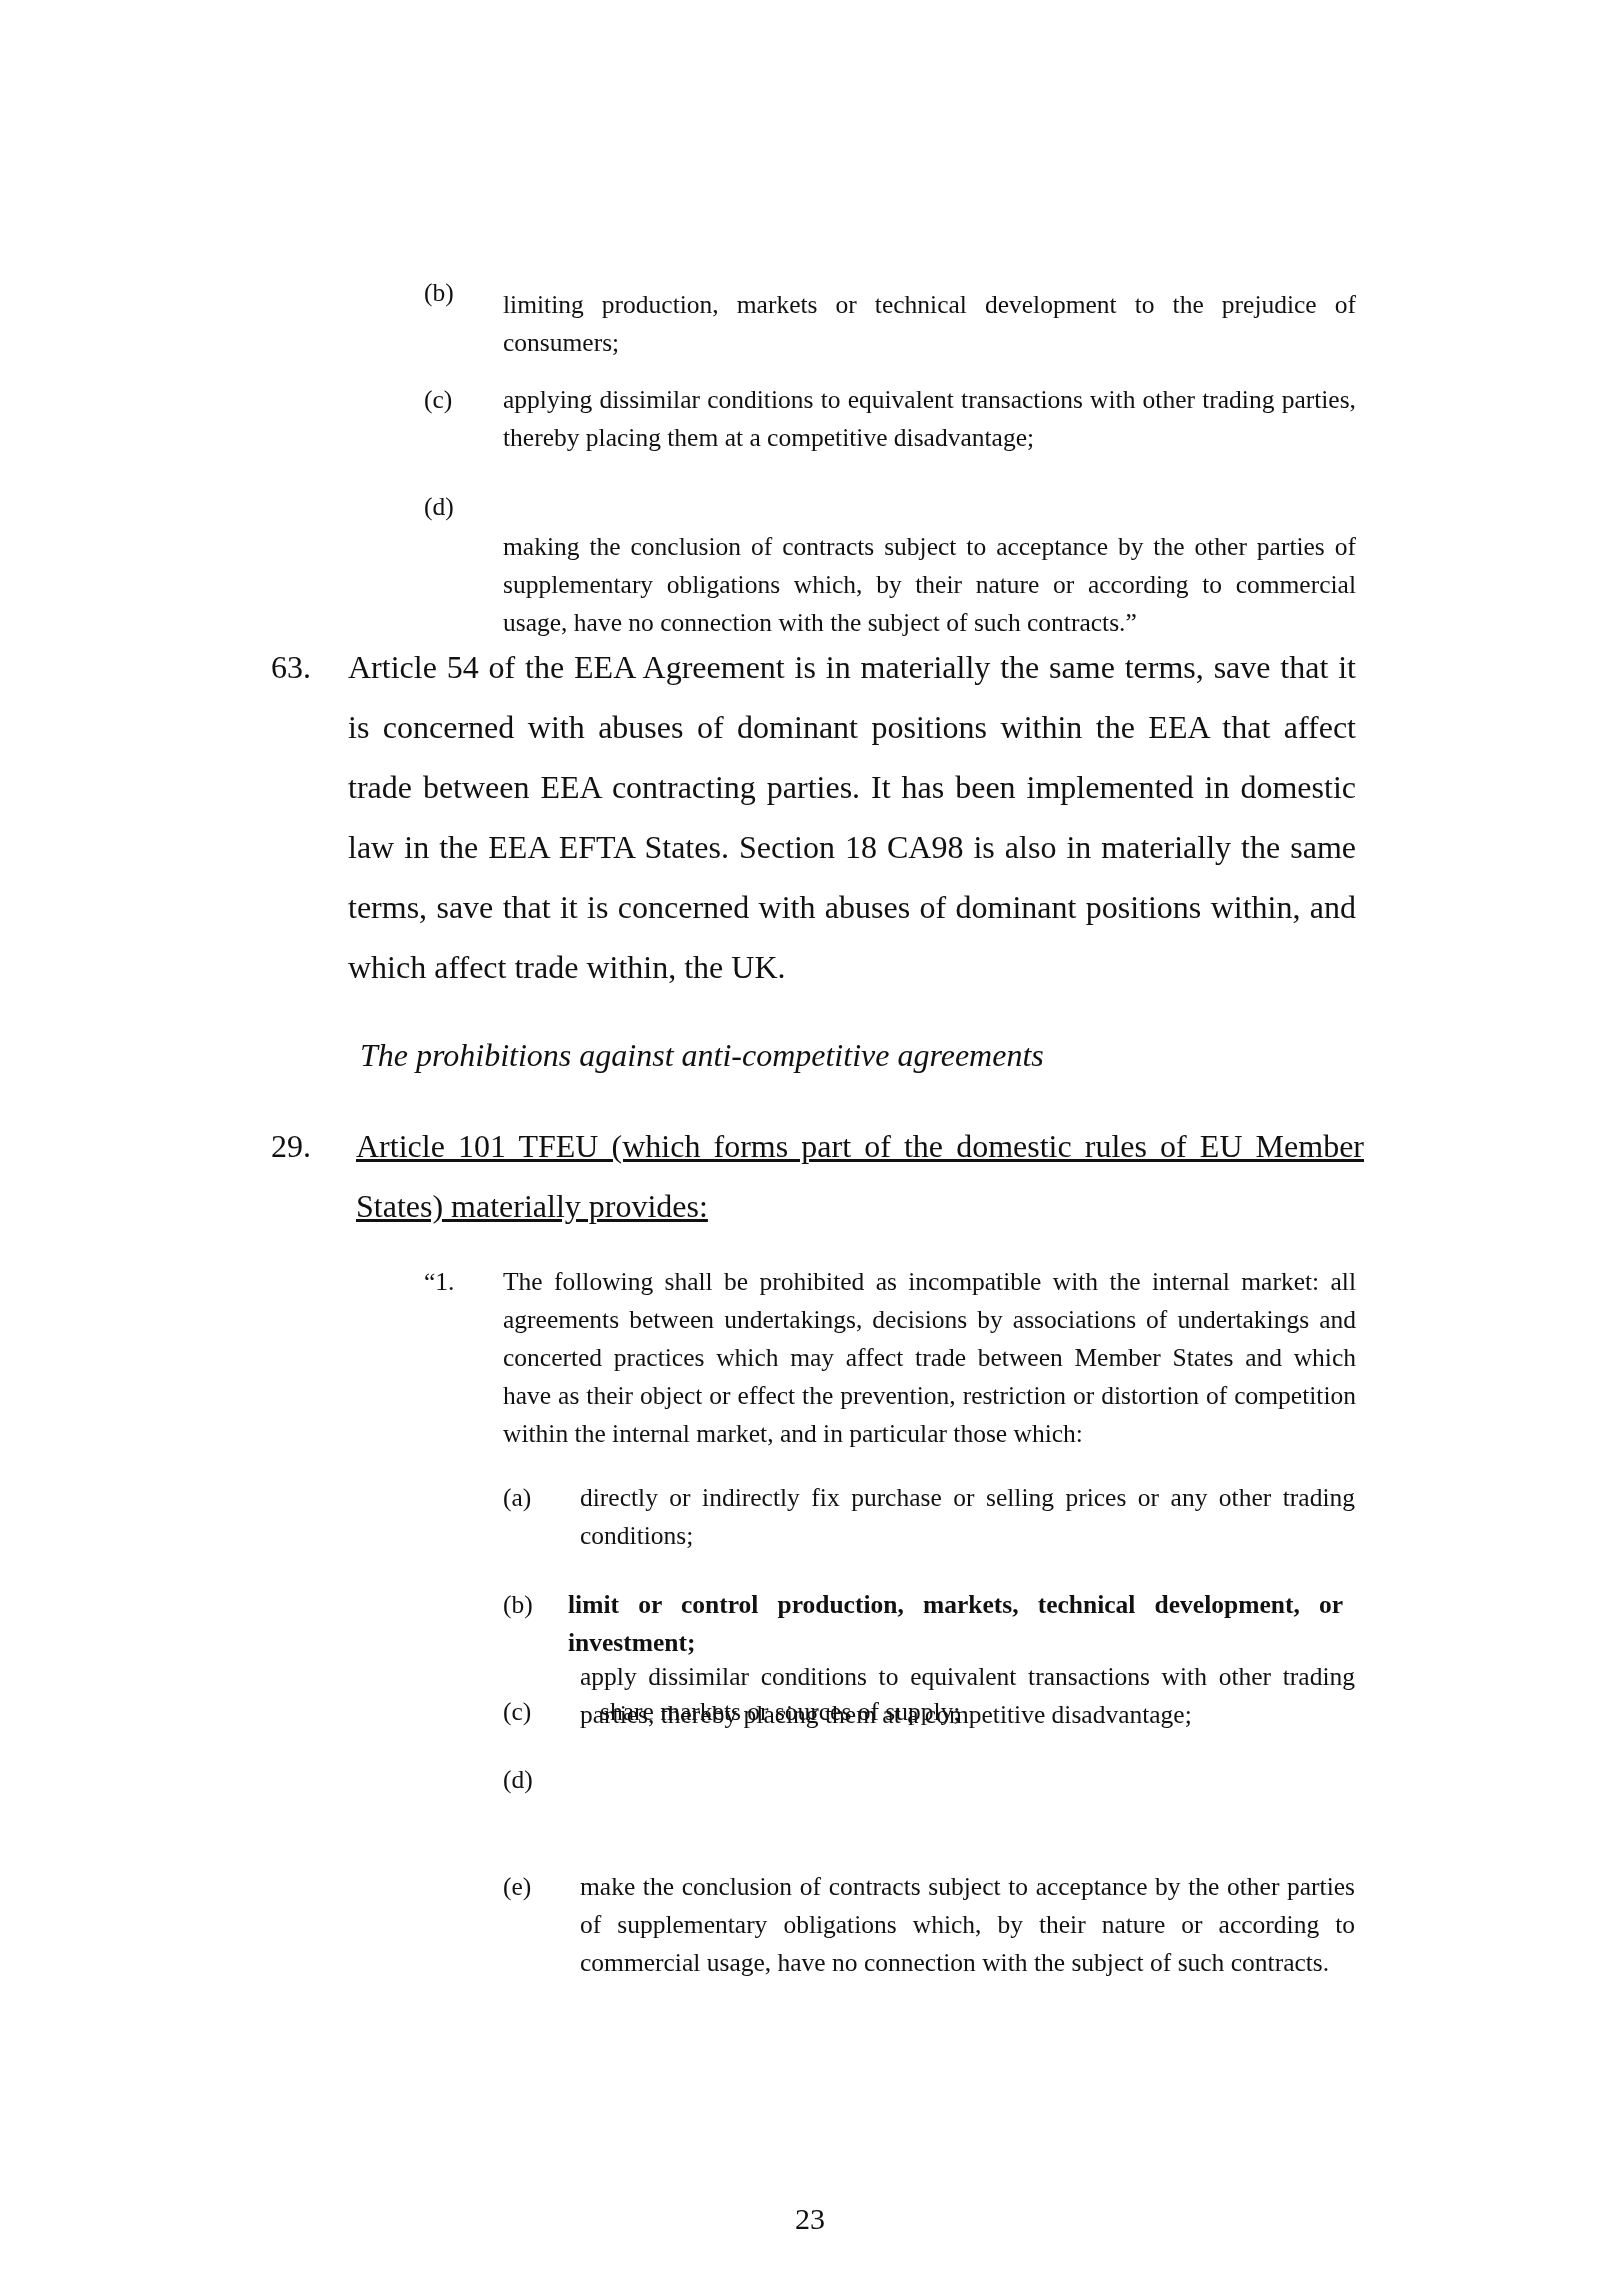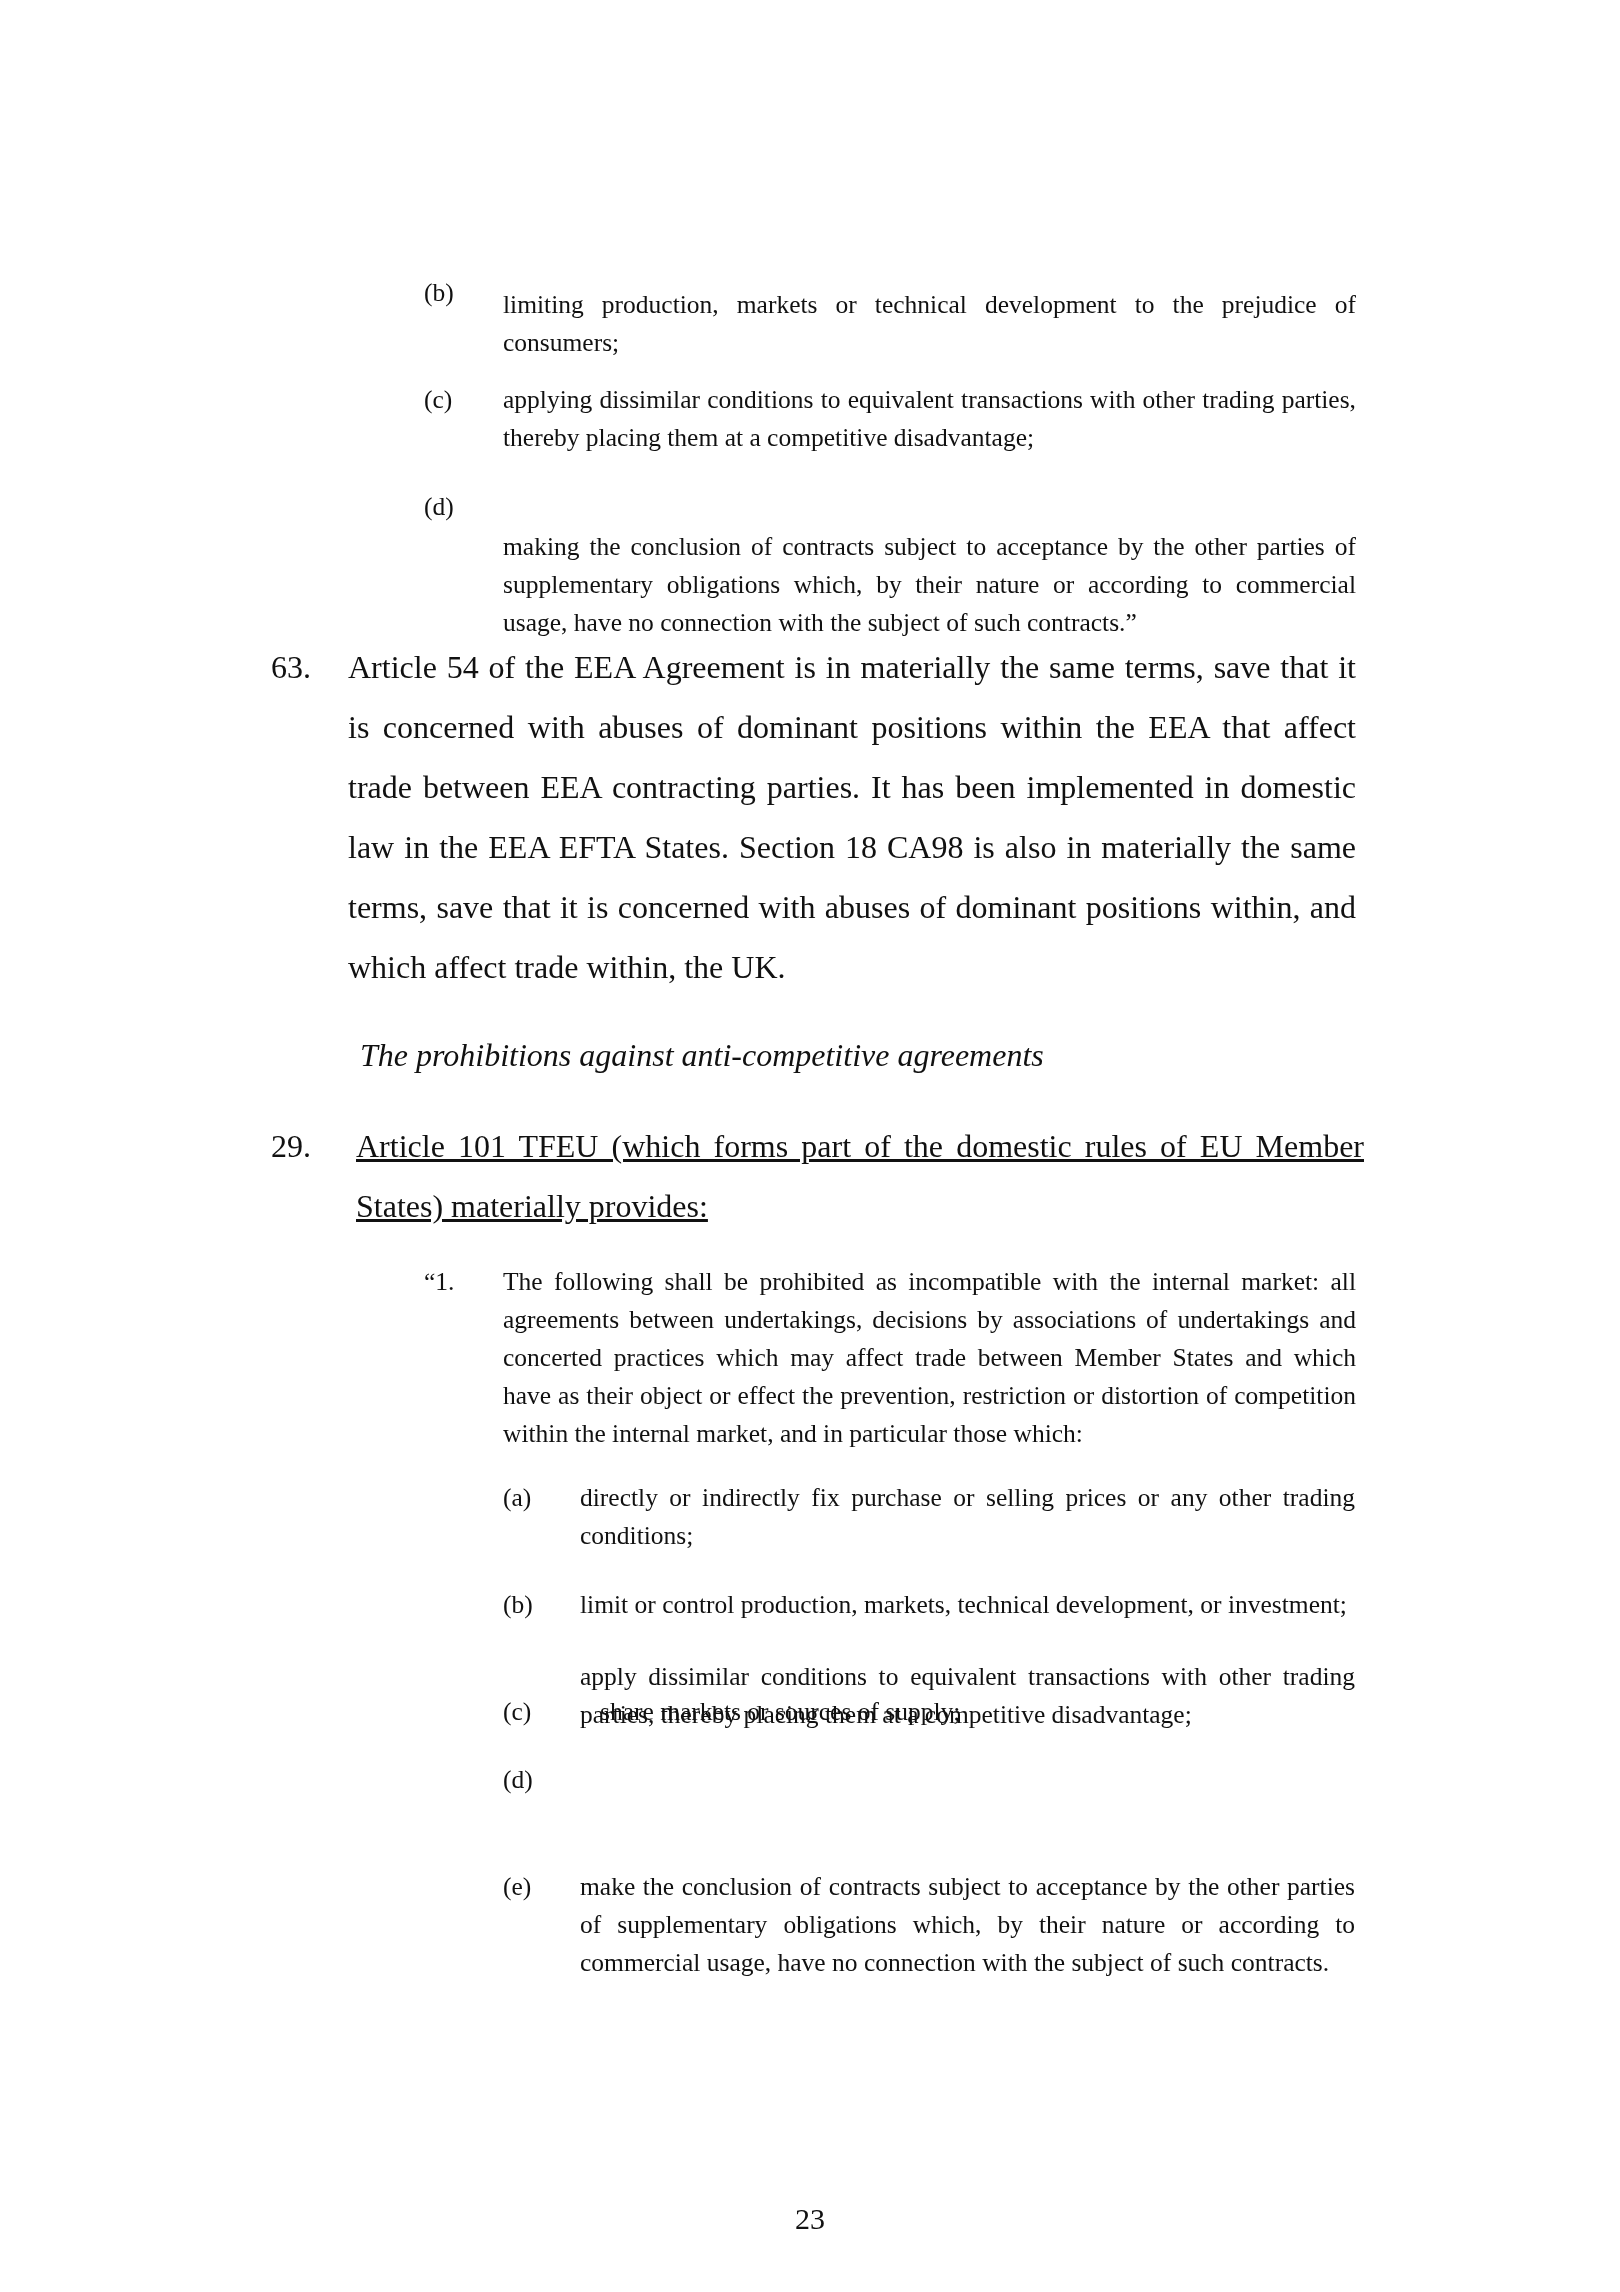--- a/index.html
+++ b/index.html
@@ -41,21 +41,21 @@
 </div>
 
 <div>
   <div class="abs small" style="top:1263px; left:424px;">“1.</div>
   <div class="abs small just" style="top:1263px; left:503px; width:853px;">The following shall be prohibited as incompatible with the internal market: all agreements between undertakings, decisions by associations of undertakings and concerted practices which may affect trade between Member States and which have as their object or effect the prevention, restriction or distortion of competition within the internal market, and in particular those which:</div>
 
   <div class="abs small" style="top:1479px; left:503px;">(a)</div>
   <div class="abs small just" style="top:1479px; left:580px; width:775px;">directly or indirectly fix purchase or selling prices or any other trading conditions;</div>
 
   <div class="abs small" style="top:1586px; left:503px;">(b)</div>
-  <div class="abs small just" style="top:1586px; left:580px; width:775px;">limit or control production, markets, technical development, or investment;</div>
+  <div class="abs small just" style="top:1586px; left:568px; width:775px;font-weight:bold;">limit or control production, markets, technical development, or investment;</div>
 
   <div class="abs small" style="top:1693px; left:503px;">(c)</div>
   <div class="abs small just" style="top:1693px; left:600px; width:775px;">share markets or sources of supply;</div>
 
   <div class="abs small" style="top:1761px; left:503px;">(d)</div>
   <div class="abs small just" style="top:1658px; left:580px; width:775px;">apply dissimilar conditions to equivalent transactions with other trading parties, thereby placing them at a competitive disadvantage;</div>
 
   <div class="abs small" style="top:1868px; left:503px;">(e)</div>
   <div class="abs small just" style="top:1868px; left:580px; width:775px;">make the conclusion of contracts subject to acceptance by the other parties of supplementary obligations which, by their nature or according to commercial usage, have no connection with the subject of such contracts.</div>
 </div>

